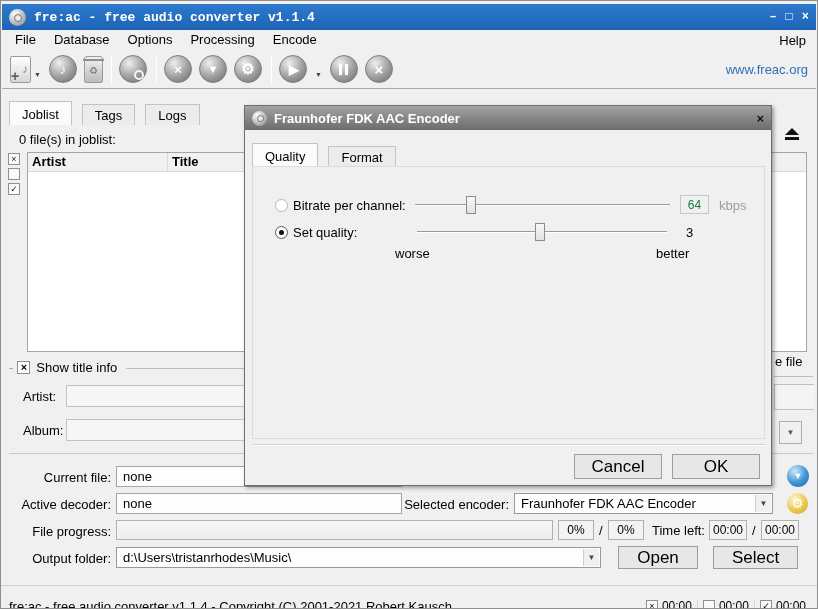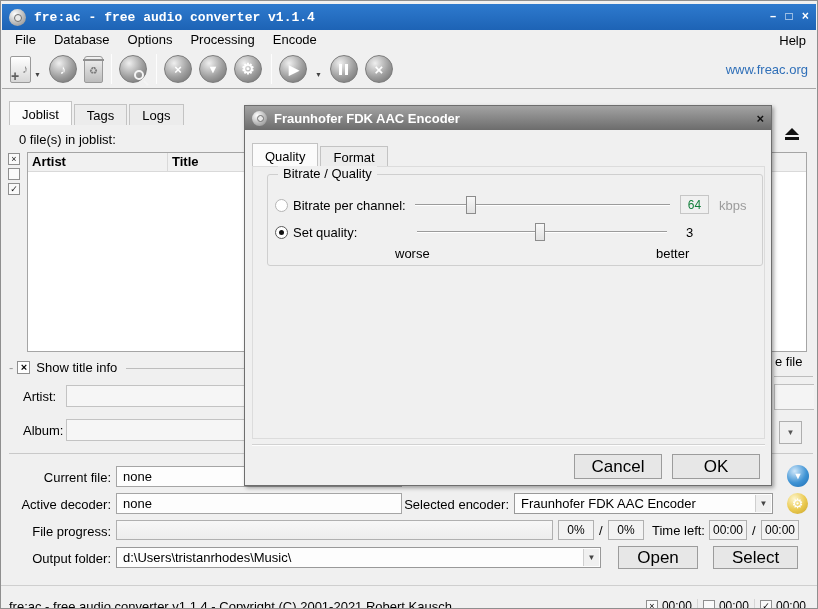--- a/index.html
+++ b/index.html
@@ -43,21 +43,21 @@
   .tb-trash .recycle { position:absolute; left:4px; top:8px; font-size:10px; color:#7d7d7d; }
   .mag { position:absolute; right:2px; bottom:2px; width:10px; height:10px;
     border:2px solid #f4f4f4; border-radius:50%; }
   .mag::after { content:""; position:absolute; left:9px; top:8px; width:2px; height:6px;
     background:#f4f4f4; transform:rotate(-45deg); }
   .pause-bars { display:flex; gap:3px; } .pause-bars i { width:3px; height:11px; background:#fff; }
   .website { margin-left:auto; color:#2f6fb8; font-size:13px; }
   
   .tabs { position:absolute; left:8px; top:100px; display:flex; align-items:flex-end; height:24px; }
   .tab { padding:3px 12px 4px 12px; border:1px solid #c3c3c3; border-bottom:none;
-    background:#ececec; margin-right:2px; height:21px; }
+    background:#ececec; margin-right:10px; height:21px; }
   .tab.active { background:#fbfbfb; height:24px; padding-top:5px; }
   .count-text { position:absolute; left:18px; top:131px; }
   
   .mini-col { position:absolute; left:7px; top:152px; display:flex; flex-direction:column; gap:3px; }
   .mini-btn { width:12px; height:12px; border:1px solid #8f8f8f; background:#fafafa;
     font-size:9px; line-height:10px; text-align:center; color:#222; }
   
   .list-panel { position:absolute; left:26px; top:151px; width:780px; height:200px;
     border:1px solid #a5a5a5; background:#fff; }
   .list-header { display:flex; height:19px; background:#f1f1f1; border-bottom:1px solid #d9d9d9; font-weight:bold; }
@@ -314,23 +314,20 @@
       <span class="dlg-title">Fraunhofer FDK AAC Encoder</span>
       <span class="dlg-close">×</span>
     </div>
 
     <div class="dlg-tabs">
       <span class="tab active">Quality</span>
       <span class="tab">Format</span>
     </div>
     <div class="dlg-frame"></div>
 
-    <div class="groupbox">
-      <span class="legend">Bitrate / Quality</span>
-    </div>
 
     <span class="radio off" style="left:30px;top:93px"></span>
     <span class="form-label" style="left:48px;top:92px">Bitrate per channel:</span>
     <span class="slider" style="left:170px;top:89px;width:255px">
       <span class="track"></span>
       <span class="thumb" style="left:22%"></span>
     </span>
     <span class="num-dis" style="left:435px;top:89px">64</span>
     <span class="form-label gray-txt" style="left:474px;top:92px">kbps</span>
 

